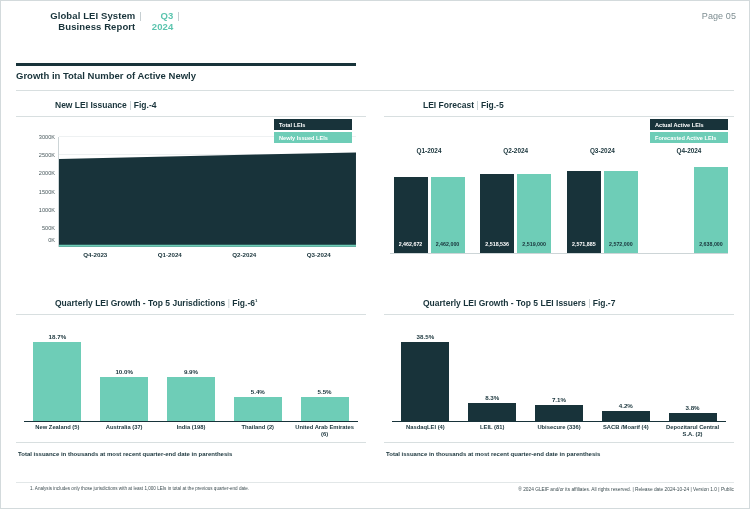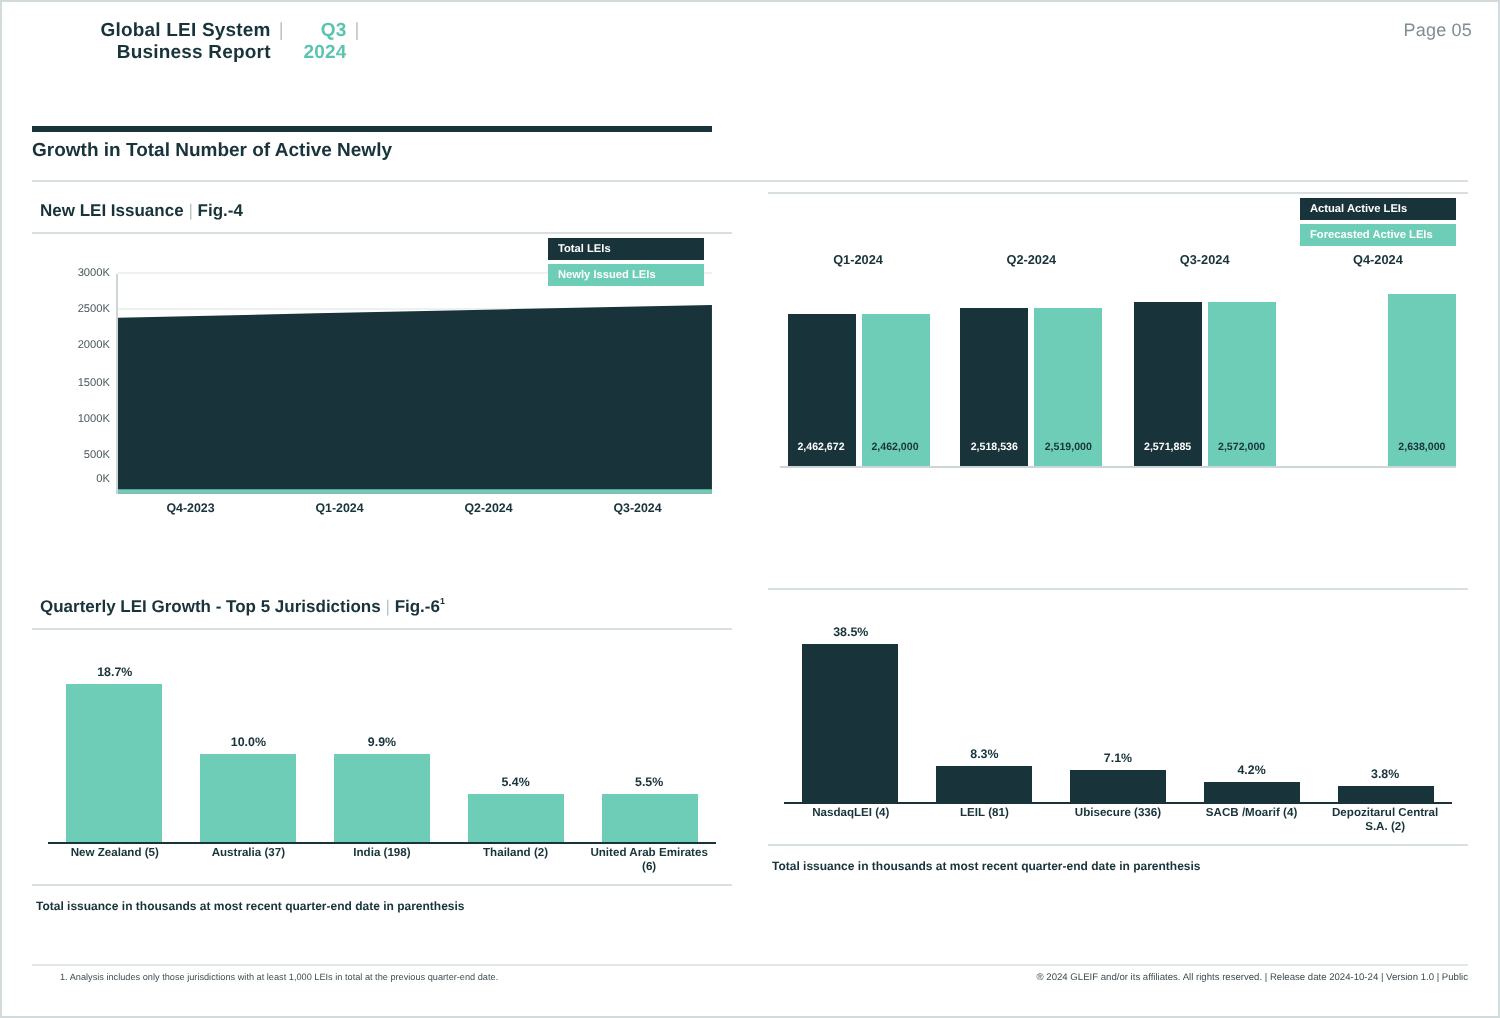--- a/index.html
+++ b/index.html
@@ -65,20 +65,21 @@
   .panels {
     position: absolute;
     left: 16px; top: 96px;
     width: 718px;
   }
   .row { display: flex; gap: 18px; }
   .panel { width: 350px; position: relative; }
   .panel-head {
     font-size: 8.5px; font-weight: bold;
     padding: 4px 0 6px 4px;
+    margin-left: 35px;
   }
   .panel-head .fig { font-weight: bold; }
   .panel-head .sep { color: #b9c4c7; font-weight: normal; }
   .panel-rule { height: 1px; background: #d8dfe0; margin-bottom: 4px; }
 
   .legend {
     position: absolute;
     top: 2px; right: 0;
     display: flex; flex-direction: column;
     gap: 2px; align-items: stretch;
@@ -287,20 +288,25 @@
           <div class="c4-xlabels">
             <span>Q4-2023</span>
             <span>Q1-2024</span>
             <span>Q2-2024</span>
             <span>Q3-2024</span>
           </div>
         </div>
       </div>
 
       <div class="panel">
+        <div class="panel-head">
+          <span>LEI Forecast</span>
+          <span class="sep">|</span>
+          <span class="fig">Fig.-5</span>
+        </div>
         <div class="panel-rule"></div>
 
         <div class="chart5">
 
           <div class="legend" style="top:-2px;right:6px;">
             <div class="legend-item legend-dark">Actual Active LEIs</div>
             <div class="legend-item legend-mint">Forecasted Active LEIs</div>
           </div>
 
           <div class="c5-groups">
@@ -396,20 +402,25 @@
             <span>India (198)</span>
             <span>Thailand (2)</span>
             <span>United Arab Emirates (6)</span>
           </div>
           <div class="panel-note-rule"></div>
           <div class="panel-note">Total issuance in thousands at most recent quarter-end date in parenthesis</div>
         </div>
       </div>
 
       <div class="panel">
+        <div class="panel-head">
+          <span>Quarterly LEI Growth - Top 5 LEI Issuers</span>
+          <span class="sep">|</span>
+          <span class="fig">Fig.-7</span>
+        </div>
         <div class="panel-rule"></div>
 
         <div class="chartbar">
           <div class="cb-plot">
             <div class="cb-col">
               <span class="cb-val">38.5%</span>
               <div class="cb-bar dark" style="height:93%"></div>
             </div>
             <div class="cb-col">
               <span class="cb-val">8.3%</span>

